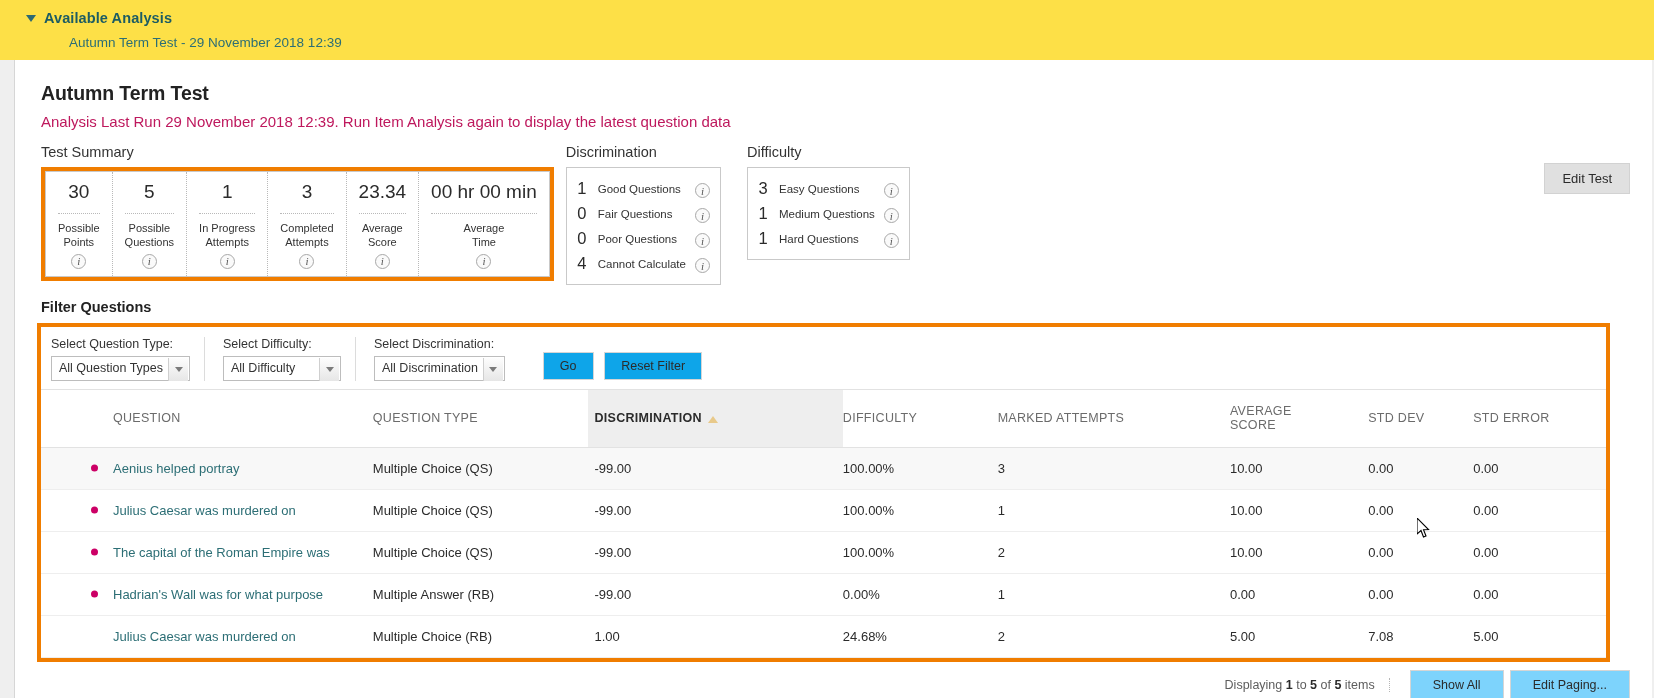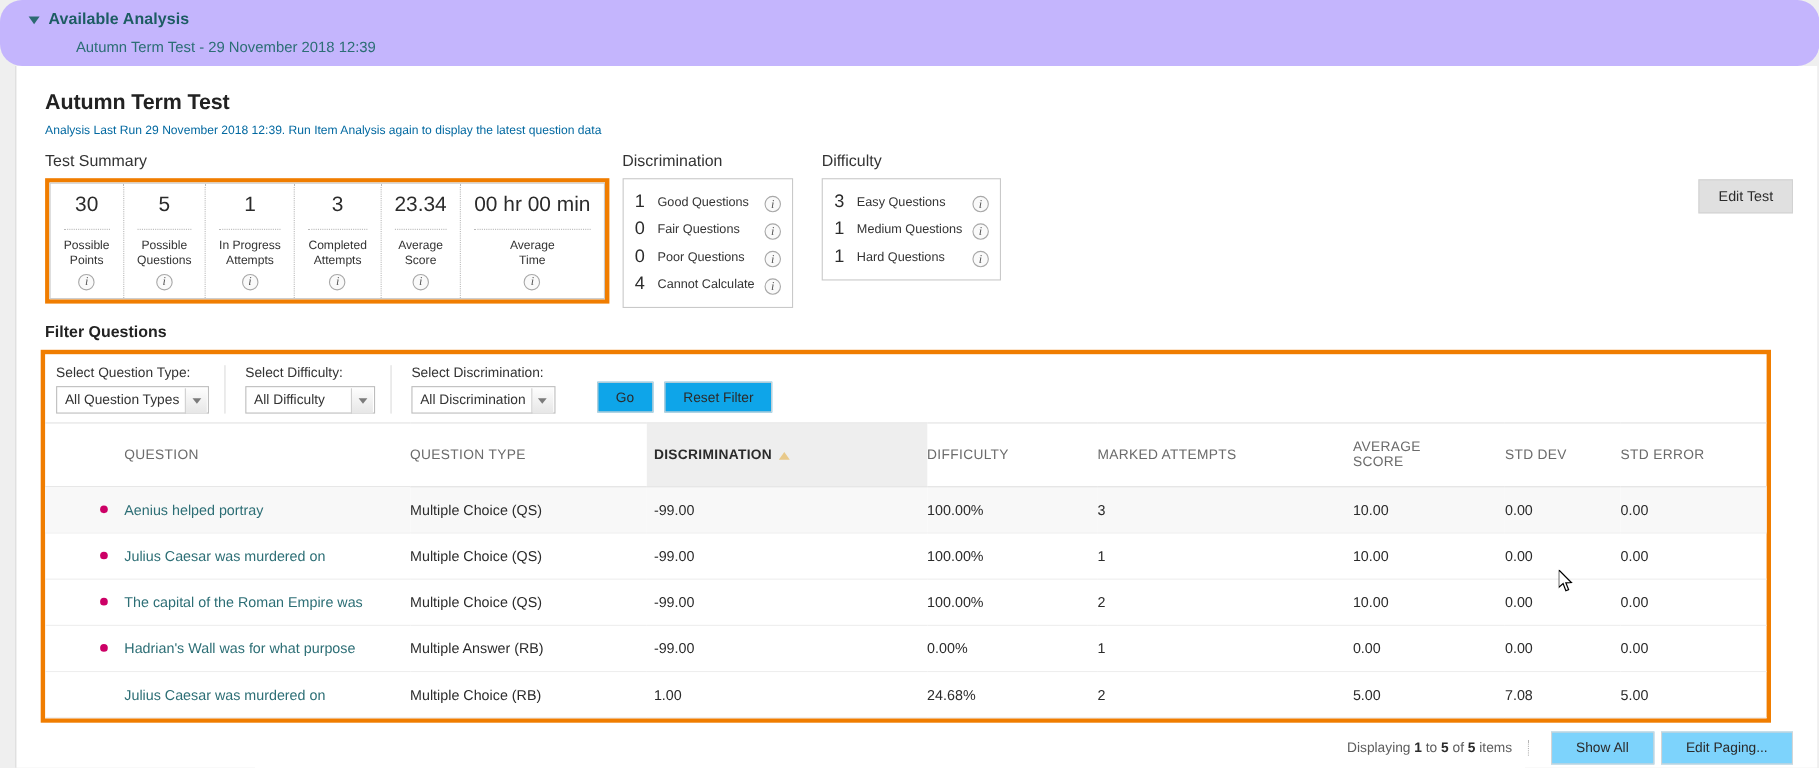--- a/index.html
+++ b/index.html
@@ -9,23 +9,22 @@
     background: #efefef;
     font-family: "Liberation Sans", sans-serif;
     font-size: 13px;
     color: #333;
     overflow: hidden;
   }
 
   
   .top-strip {
     height: 60px;
-    background: #c4b5fd;
+    background: #fde047;
     padding: 10px 0 0 26px;
-    border-radius: 20px;
   }
   .avail-row { display: flex; align-items: center; gap: 8px; }
   .tri-down {
     width: 0; height: 0;
     border-left: 5px solid transparent;
     border-right: 5px solid transparent;
     border-top: 7px solid #2d6a72;
   }
   .avail-title {
     font-weight: bold;
@@ -64,22 +63,22 @@
 
   .page-title {
     margin: 22px 0 0 26px;
     font-size: 19.5px;
     font-weight: bold;
     color: #222;
     letter-spacing: -.1px;
   }
   .page-subtitle {
     margin: 8px 0 0 26px;
-    font-size: 11px;
-    color: #0369a1;
+    font-size: 15px;
+    color: #be185d;
   }
 
   .edit-test-btn {
     position: absolute;
     top: 103px; right: 22px;
     background: #e0e0e0;
     border: 1px solid #d2d2d2;
     color: #2b2b2b;
     font-size: 13px;
     padding: 7px 17px;

